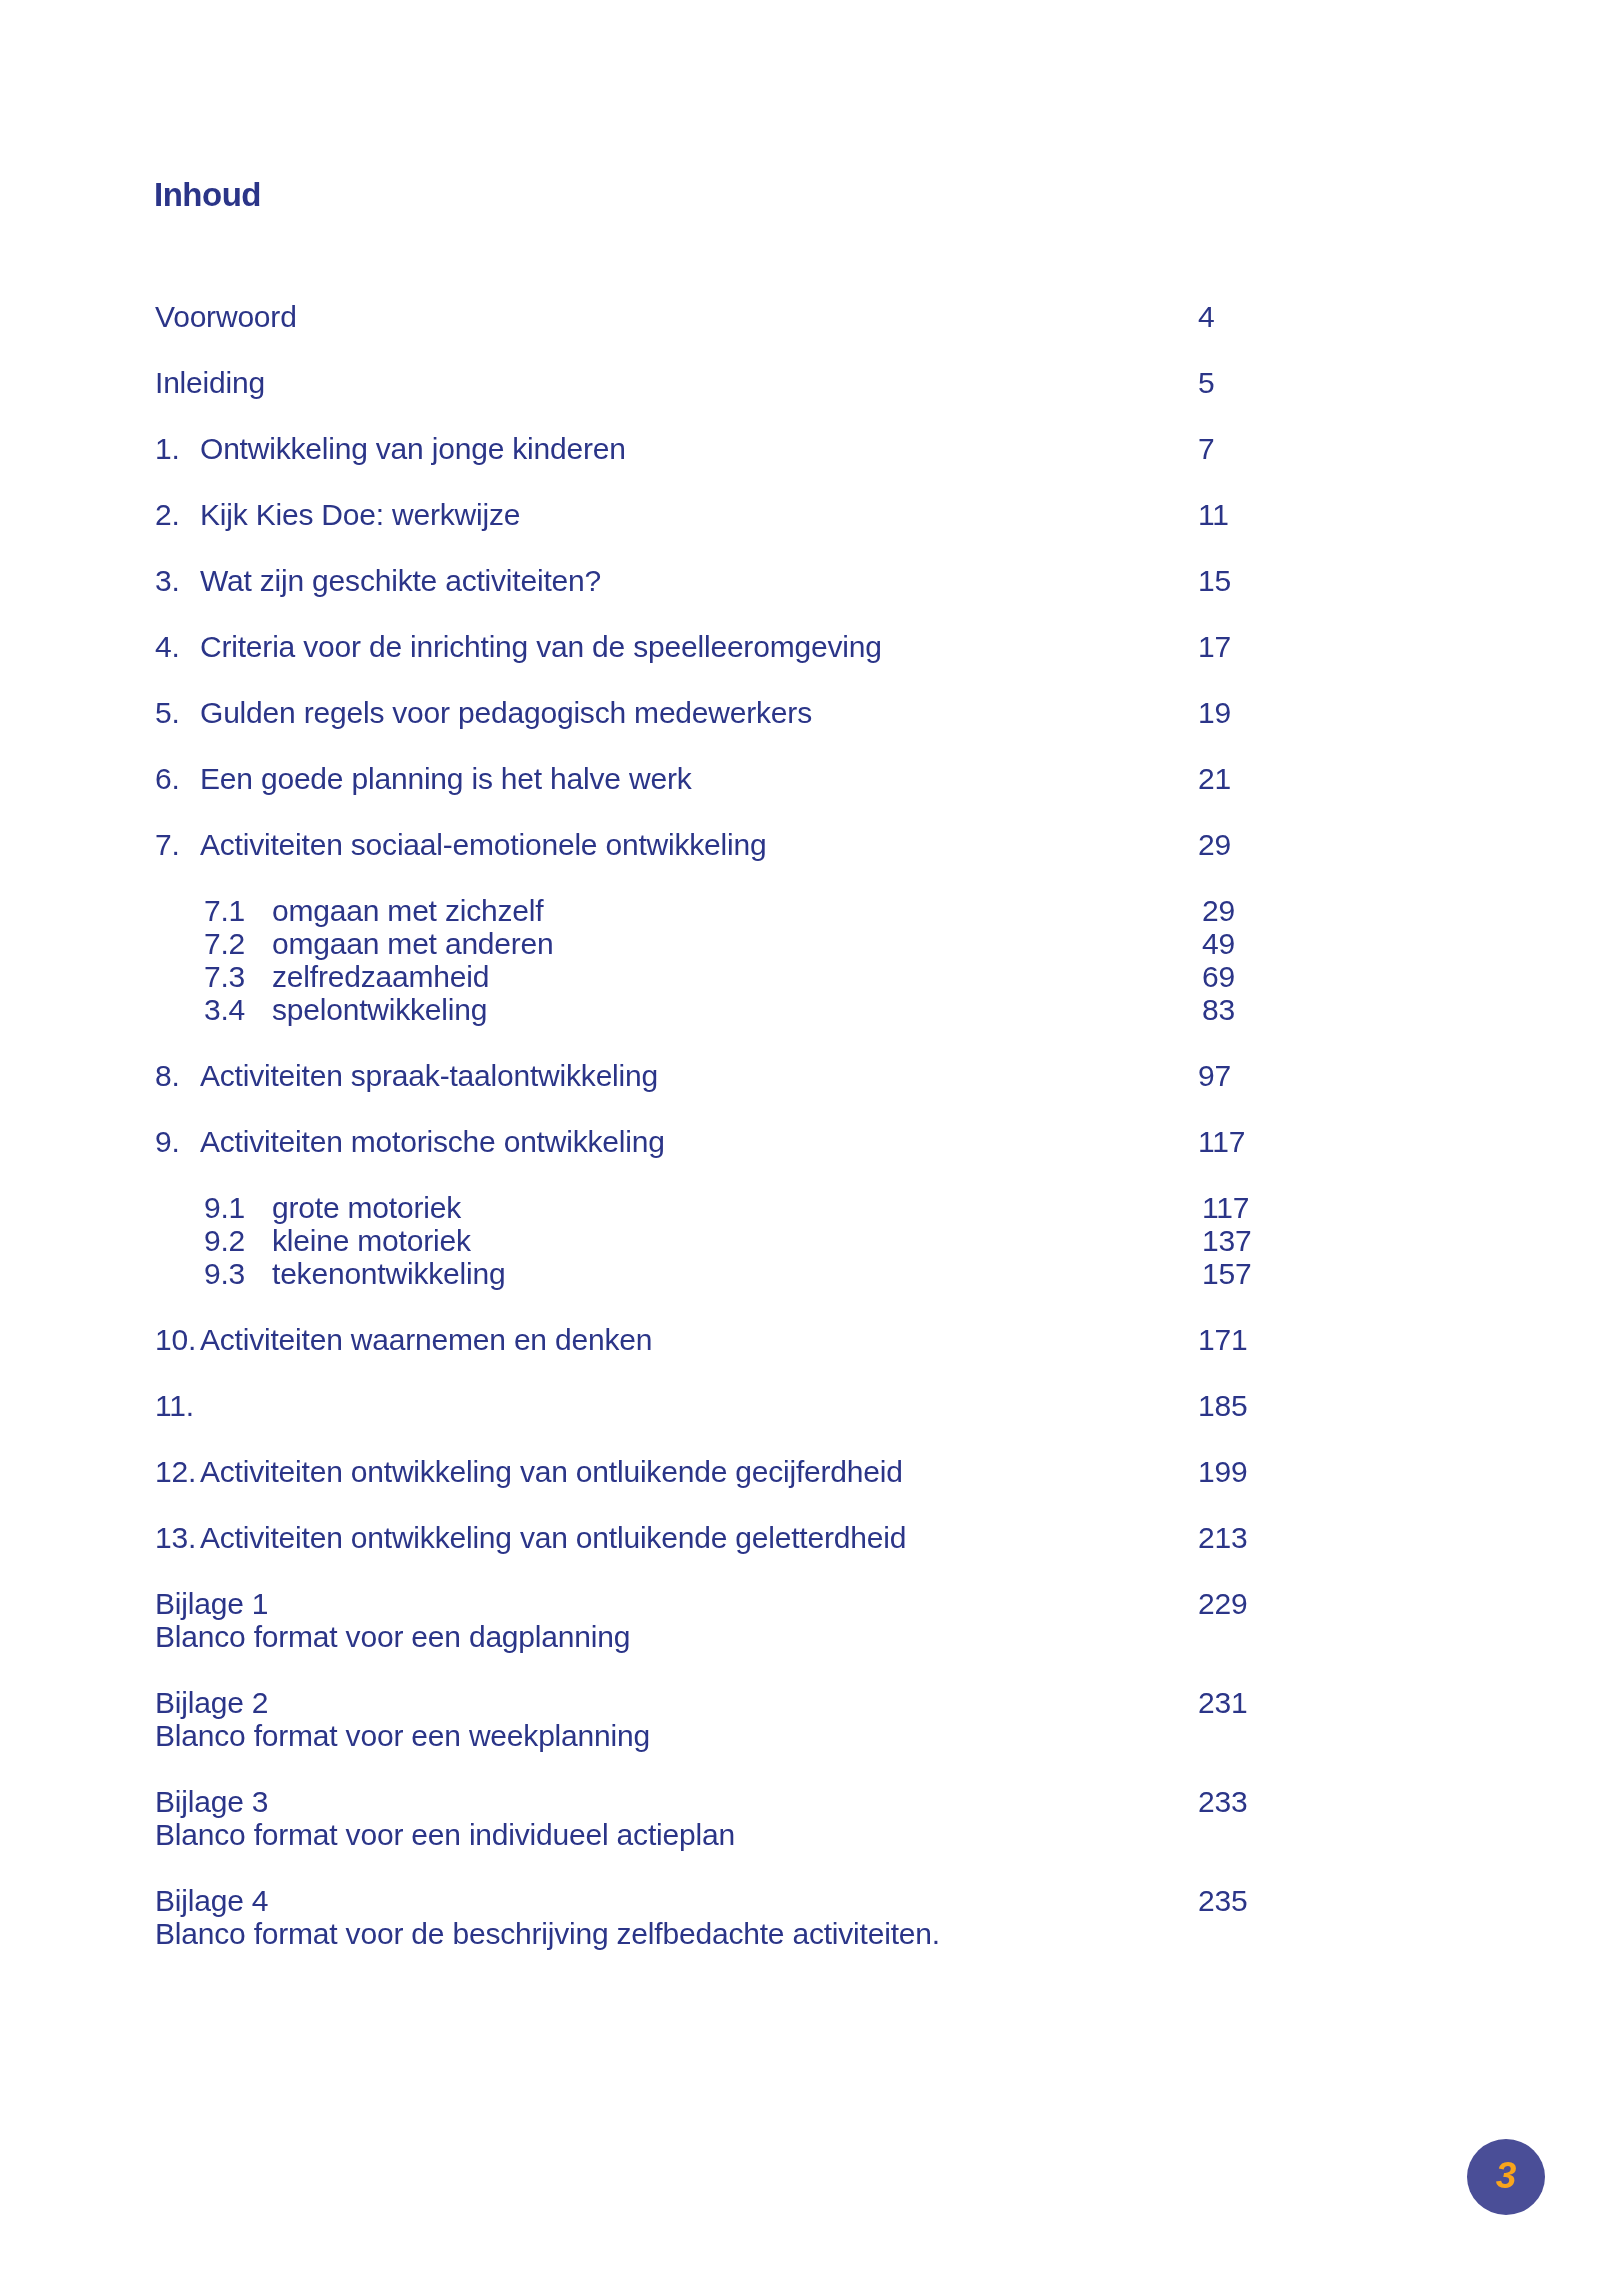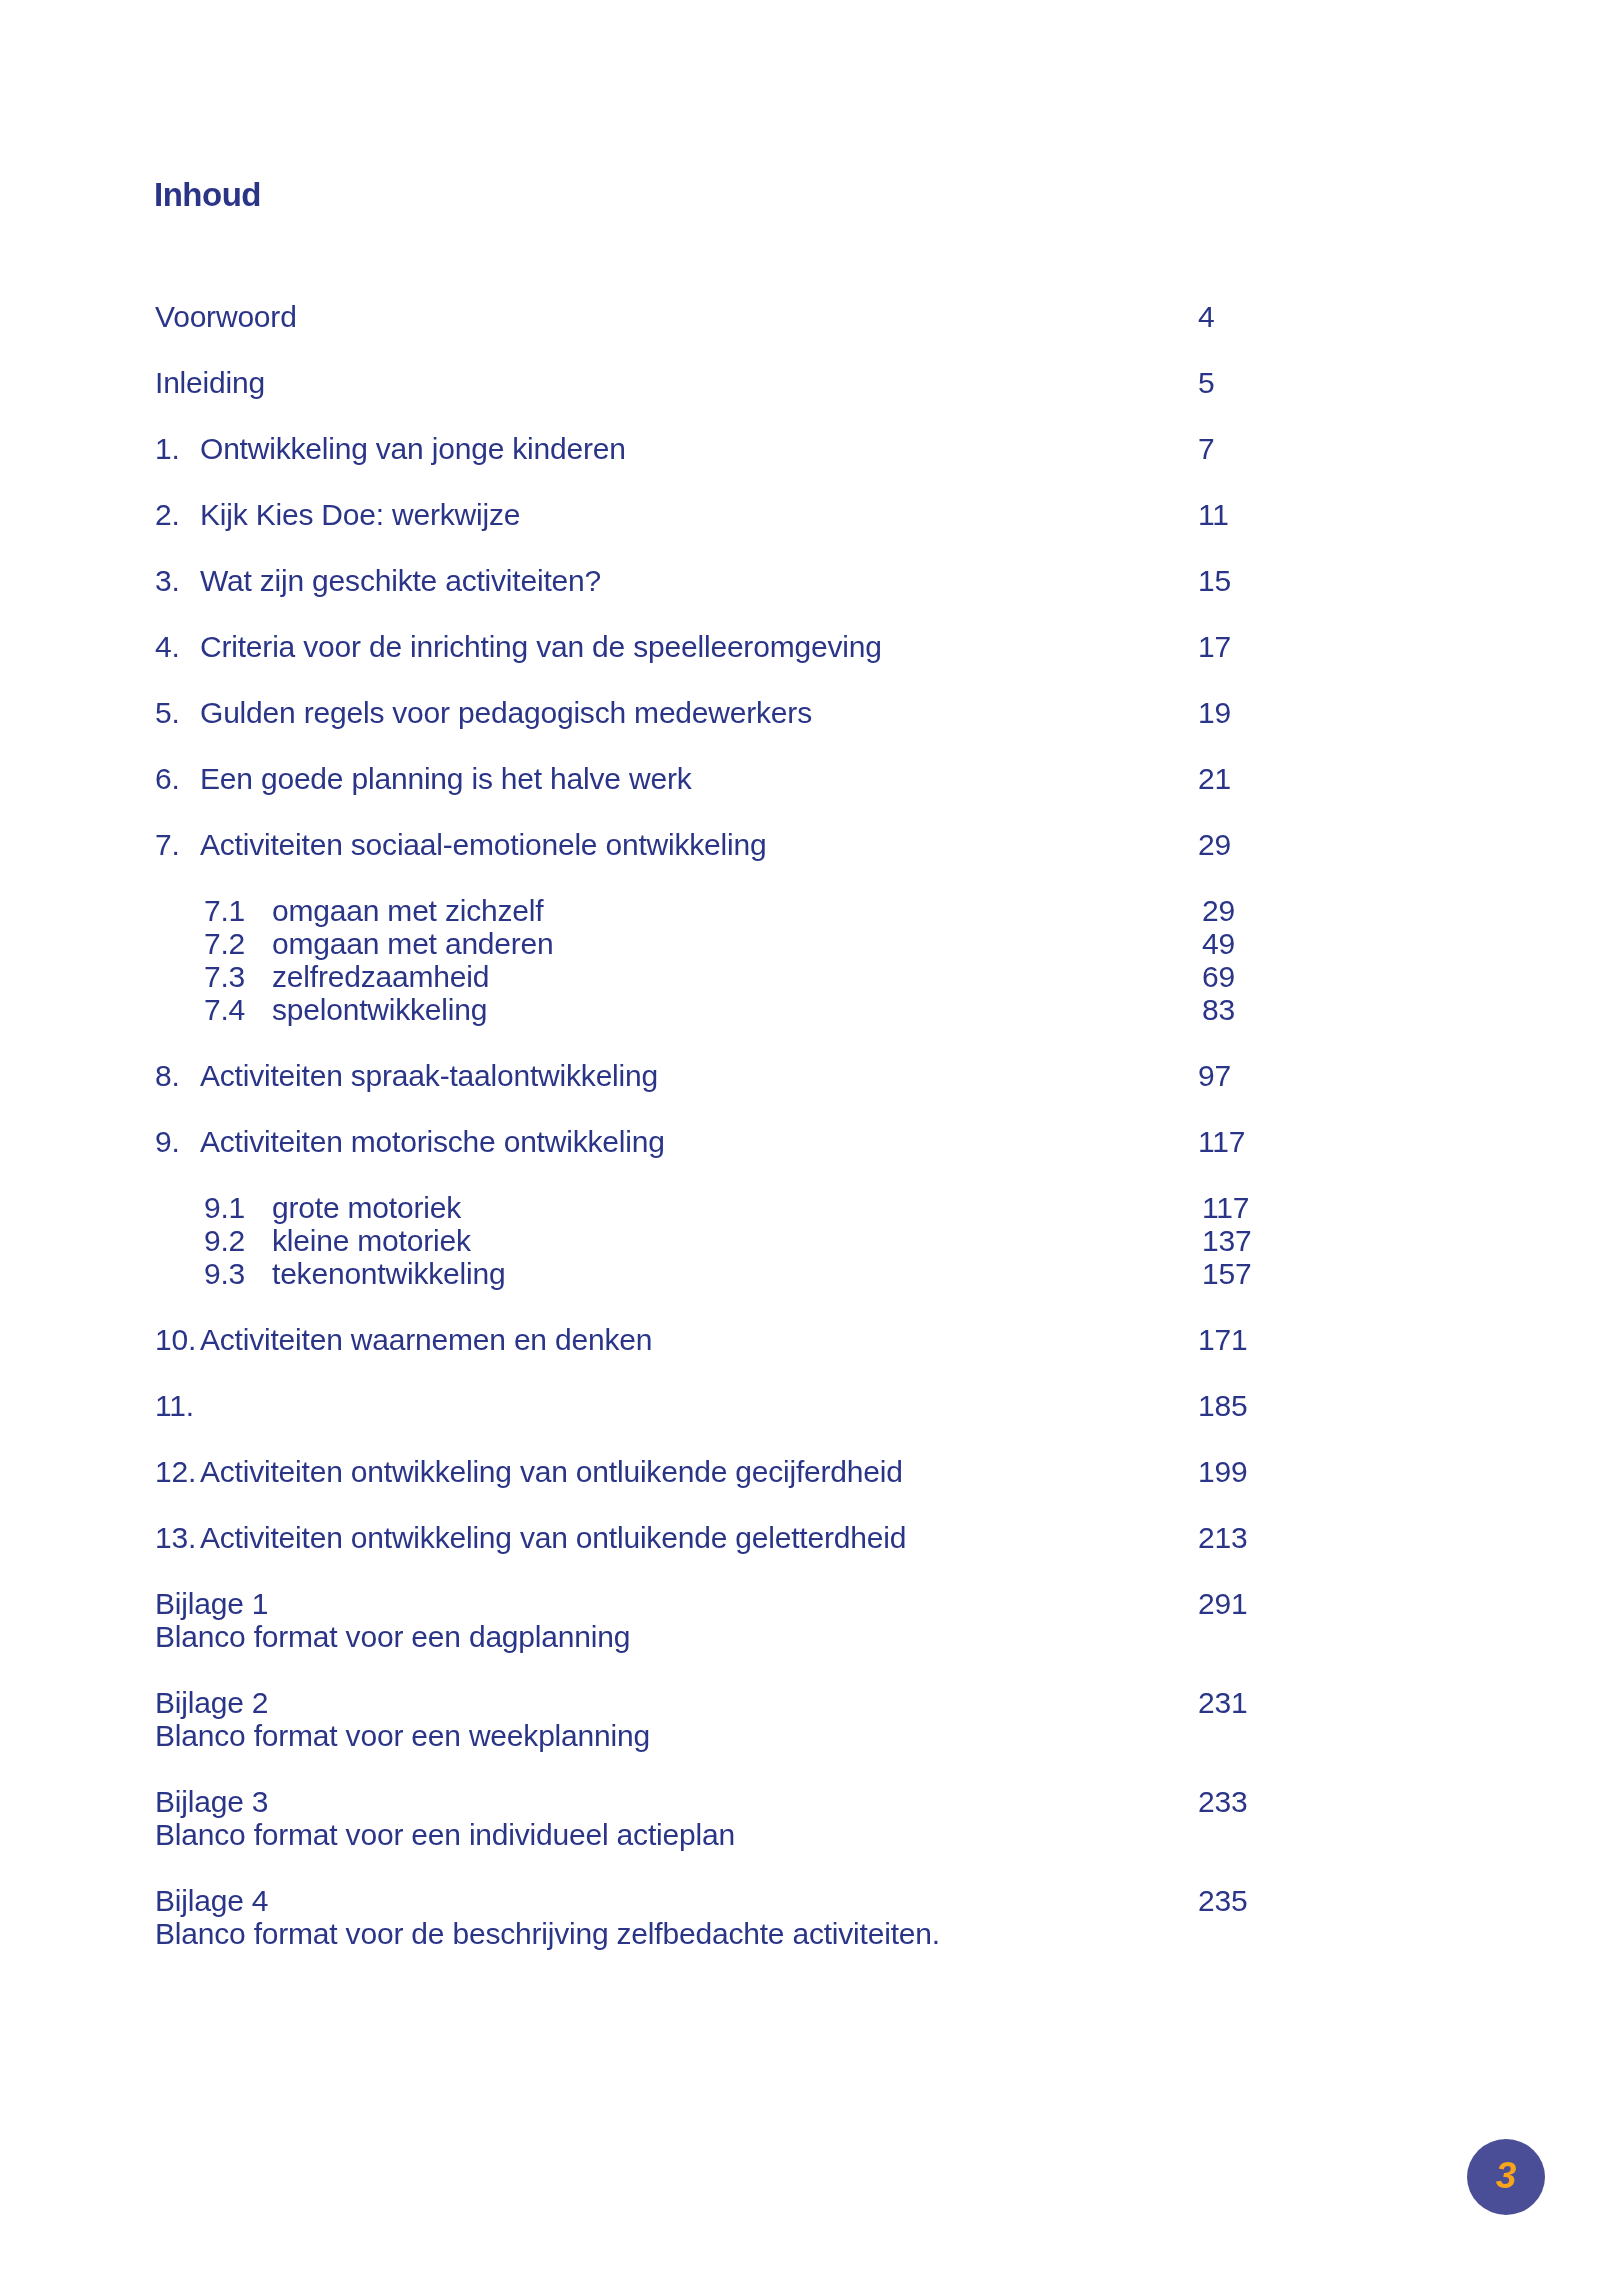--- a/index.html
+++ b/index.html
@@ -135,21 +135,21 @@
           <span class="subnum">7.2</span>
           <span class="label">omgaan met anderen</span>
           <span class="page-num">49</span>
         </div>
         <div class="row">
           <span class="subnum">7.3</span>
           <span class="label">zelfredzaamheid</span>
           <span class="page-num">69</span>
         </div>
         <div class="row">
-          <span class="subnum">7.4</span>
+          <span class="subnum">3.4</span>
           <span class="label">spelontwikkeling</span>
           <span class="page-num">83</span>
         </div>
       </div>
       <div class="row gap">
         <span class="num">8.</span>
         <span class="label">Activiteiten spraak-taalontwikkeling</span>
         <span class="page-num">97</span>
       </div>
       <div class="row gap">
@@ -188,21 +188,21 @@
         <span class="label">Activiteiten ontwikkeling van ontluikende gecijferdheid</span>
         <span class="page-num">199</span>
       </div>
       <div class="row gap">
         <span class="num">13.</span>
         <span class="label">Activiteiten ontwikkeling van ontluikende geletterdheid</span>
         <span class="page-num">213</span>
       </div>
       <div class="row gap">
         <span class="label">Bijlage 1</span>
-        <span class="page-num">291</span>
+        <span class="page-num">229</span>
       </div>
       <div class="row">
         <span class="label">Blanco format voor een dagplanning</span>
       </div>
       <div class="row gap">
         <span class="label">Bijlage 2</span>
         <span class="page-num">231</span>
       </div>
       <div class="row">
         <span class="label">Blanco format voor een weekplanning</span>

